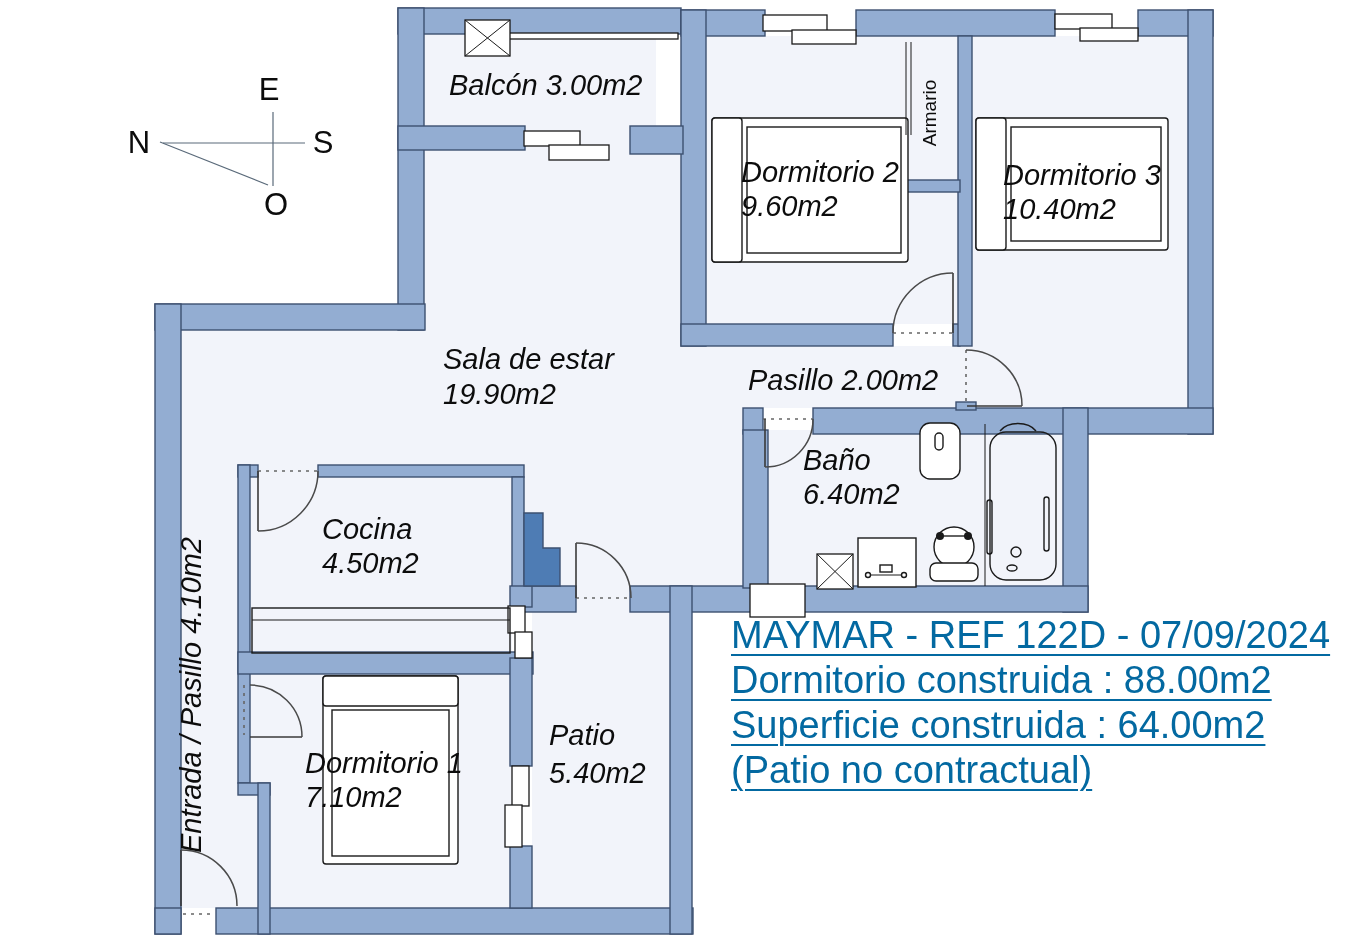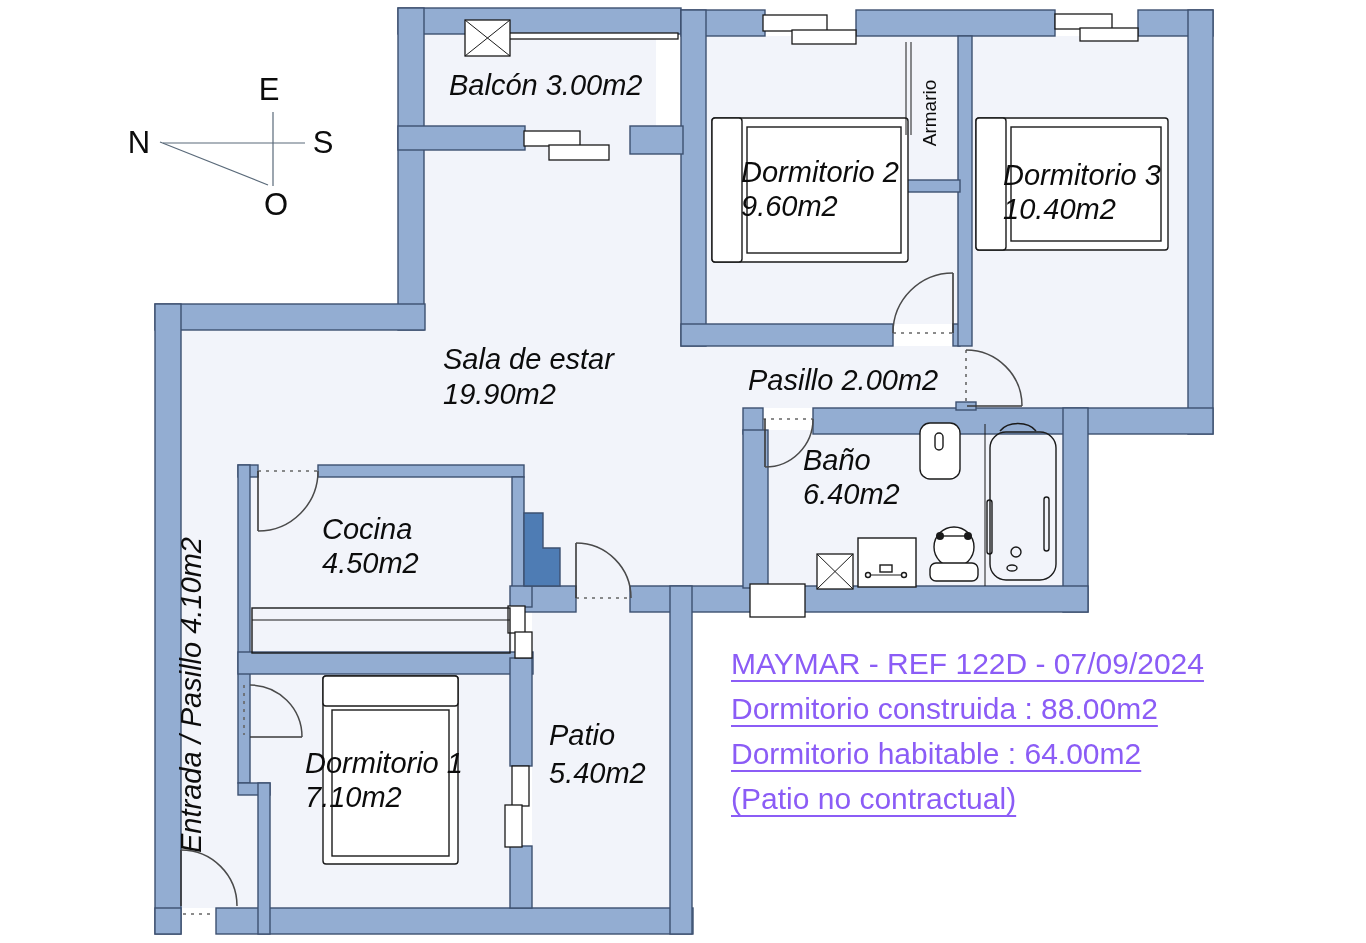--- a/index.html
+++ b/index.html
@@ -12,21 +12,21 @@
   .win{fill:#ffffff;stroke:#1a1a1a;stroke-width:1.3}
   .furn{fill:#ffffff;stroke:#1a1a1a;stroke-width:1.4}
   .furn-n{fill:none;stroke:#1a1a1a;stroke-width:1.4}
   .thin{stroke:#1a1a1a;stroke-width:1;fill:none}
   .arc{fill:none;stroke:#4a4a4a;stroke-width:1.5}
   .leaf{stroke:#3a3a3a;stroke-width:1.6;fill:none}
   .dash{stroke:#666;stroke-width:1.6;stroke-dasharray:3 5;fill:none}
   .roomlabel{font-style:italic;font-size:29px;fill:#0c0c0c}
   .compassletter{font-size:31px;fill:#0c0c0c}
   .compassline{stroke:#5a6a7a;stroke-width:1.2;fill:none}
-  .info{position:absolute;left:731px;top:641px;color:#8b5cf6;font-size:30px;line-height:45px;white-space:nowrap}
+  .info{position:absolute;left:731px;top:613px;color:#0369a1;font-size:38px;line-height:45px;white-space:nowrap}
   .info div{text-decoration:underline;text-decoration-thickness:2px;text-underline-offset:6px}
 </style>
 </head>
 <body>
 
 <div class="stage">
 <svg width="1366" height="943" viewBox="0 0 1366 943">
 
   <g>
     <rect class="floor" x="424" y="34" width="232" height="92"></rect>
@@ -228,16 +228,16 @@
     <text class="roomlabel" x="549" y="745">Patio</text>
     <text class="roomlabel" x="549" y="783">5.40m2</text>
     <text class="roomlabel" x="201" y="695" font-size="27" text-anchor="middle" transform="rotate(-90 201 695)">Entrada / Pasillo 4.10m2</text>
     <text x="936" y="113" font-size="19" text-anchor="middle" fill="#0c0c0c" transform="rotate(-90 936 113)">Armario</text>
   </g>
 </svg>
 
   <div class="info">
     <div>MAYMAR - REF 122D - 07/09/2024</div>
     <div>Dormitorio construida : 88.00m2</div>
-    <div>Dormitorio habitable : 64.00m2</div>
+    <div>Superficie construida : 64.00m2</div>
     <div>(Patio no contractual)</div>
   </div>
 </div>
 
 </body></html>

